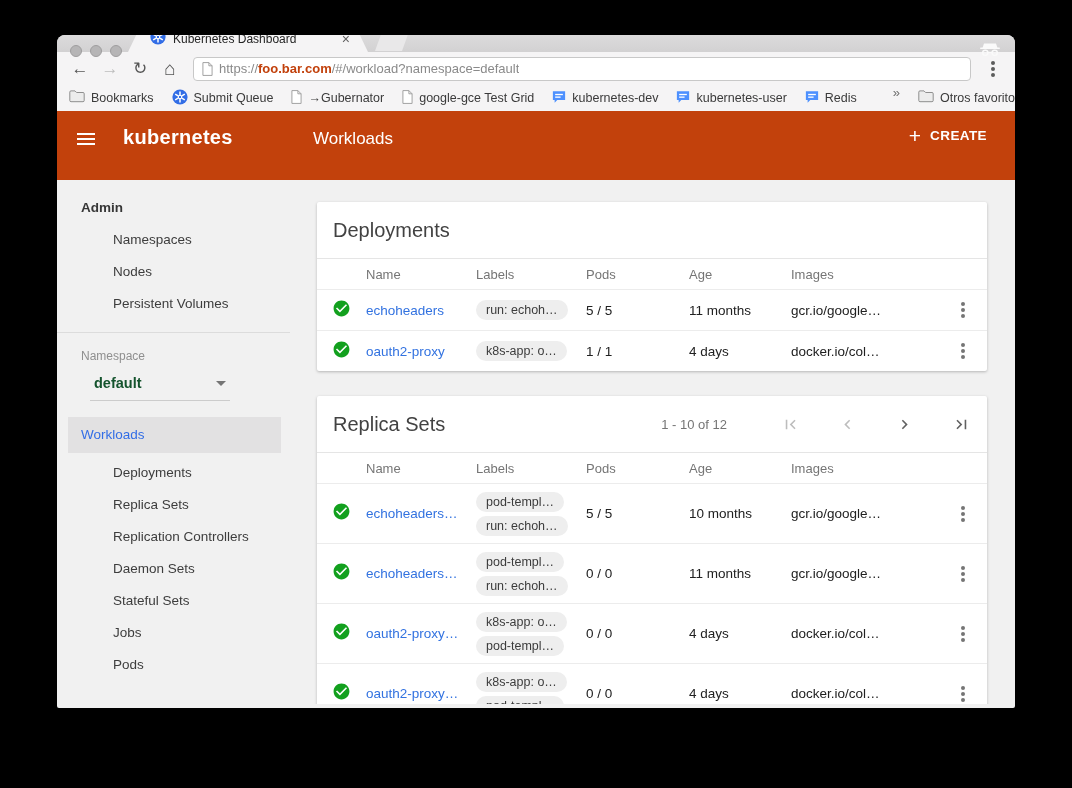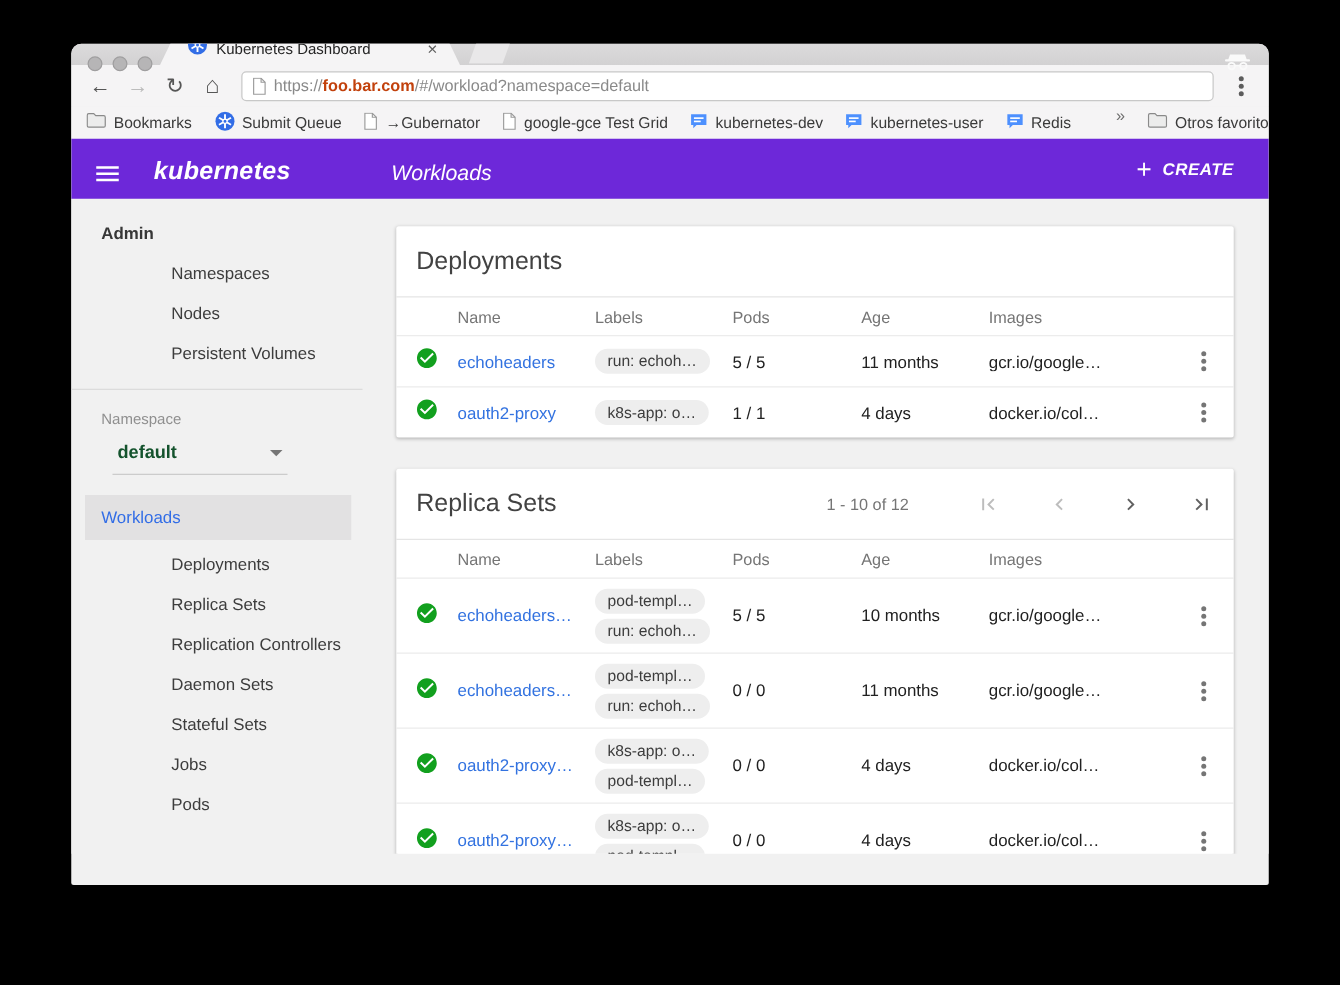--- a/index.html
+++ b/index.html
@@ -31,34 +31,34 @@
   .vdots { width:4px; height:4px; border-radius:50%; background:#5c5c5c; display:inline-block;
            box-shadow:0 -6px 0 #5c5c5c, 0 6px 0 #5c5c5c; }
   .menu-dots-btn { width:24px; display:flex; justify-content:center; align-items:center; height:24px; }
 
   .bookmarksbar { height:26px; background:#f5f4f5; display:flex; padding:0 12px; gap:18px; }
   .bm { display:flex; align-items:center; gap:6px; font-size:12.5px; color:#3a3a3a; white-space:nowrap; }
   .bm-spacer { flex:1; }
   .bm-chevron { color:#6f6f6f; font-size:13px; }
 
   
-  .app-header { position:relative; height:48px; background:#6d28d9;font-style:italic; }
+  .app-header { position:relative; height:69px; background:#c2410c; }
   .burger { position:absolute; left:20px; top:27px; width:18px; height:2px; background:#fff;
             box-shadow:0 -5px 0 #fff, 0 5px 0 #fff; }
   .logo { position:absolute; left:66px; top:15px; color:#fff; font-size:20px; font-weight:bold; letter-spacing:.3px; }
   .page-title { position:absolute; left:256px; top:18px; color:#fff; font-size:17px; }
   .create-btn { position:absolute; right:28px; top:14px; display:flex; align-items:center; gap:9px; color:#fff; }
   .create-plus { font-size:21px; font-weight:300; line-height:1; }
   .create-label { font-size:13.5px; font-weight:bold; letter-spacing:.4px; }
 
   
   .app-body { display:flex; height:524px; background:#f1f1f1; }
   .sidebar { width:233px; flex:none; padding-top:12px; }
   .side-section { height:32px; line-height:32px; padding-left:24px; font-size:13.5px; font-weight:bold; color:#373737; }
-  .side-item { height:32px; line-height:32px; padding-left:80px; font-size:13.5px; color:#3d3d3d; white-space:nowrap; }
+  .side-item { height:32px; line-height:32px; padding-left:56px; font-size:13.5px; color:#3d3d3d; white-space:nowrap; }
   .side-divider { border:none; border-top:1px solid #dcdcdc; margin:12px 0 0 0; }
   .ns-label { margin:16px 0 0 24px; font-size:12px; color:#8f8f8f; }
   .ns-select { margin:12px 0 0 33px; width:140px; border-bottom:1px solid #ccc; padding:0 4px 9px 4px;
                display:flex; align-items:center; justify-content:space-between; }
   .ns-value { font-size:14.5px; font-weight:bold; color:#14532d; }
   .ns-caret { width:0; height:0; border-left:5px solid transparent; border-right:5px solid transparent;
               border-top:5px solid #757575; }
   .side-selected { margin:16px 9px 4px 11px; height:36px; line-height:36px; background:#e2e1e2;
                    padding-left:13px; font-size:13.5px; color:#326de6; }
 

